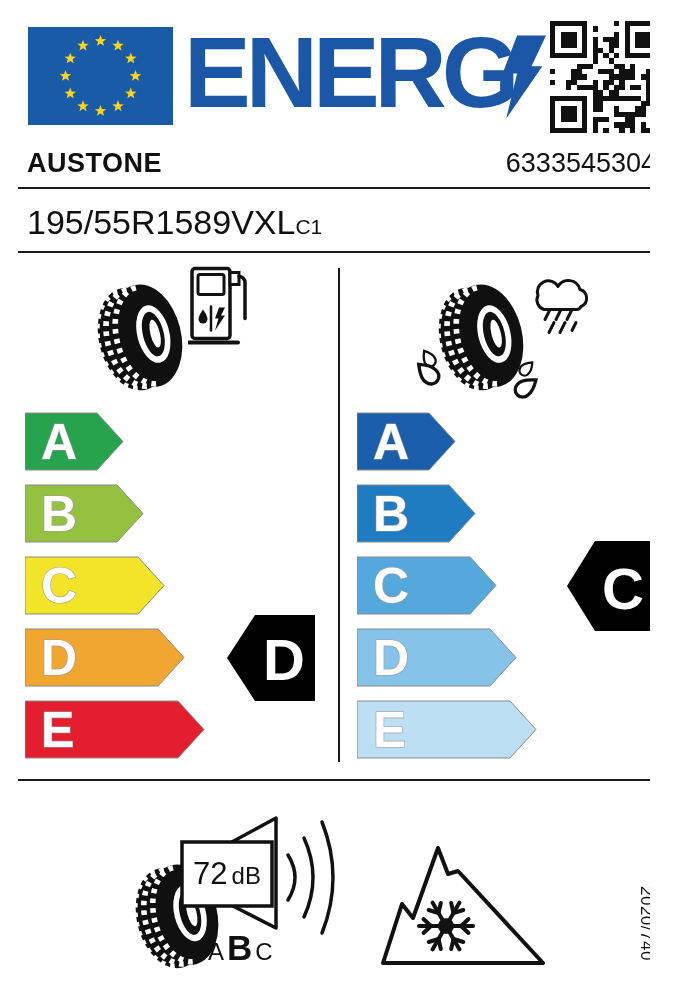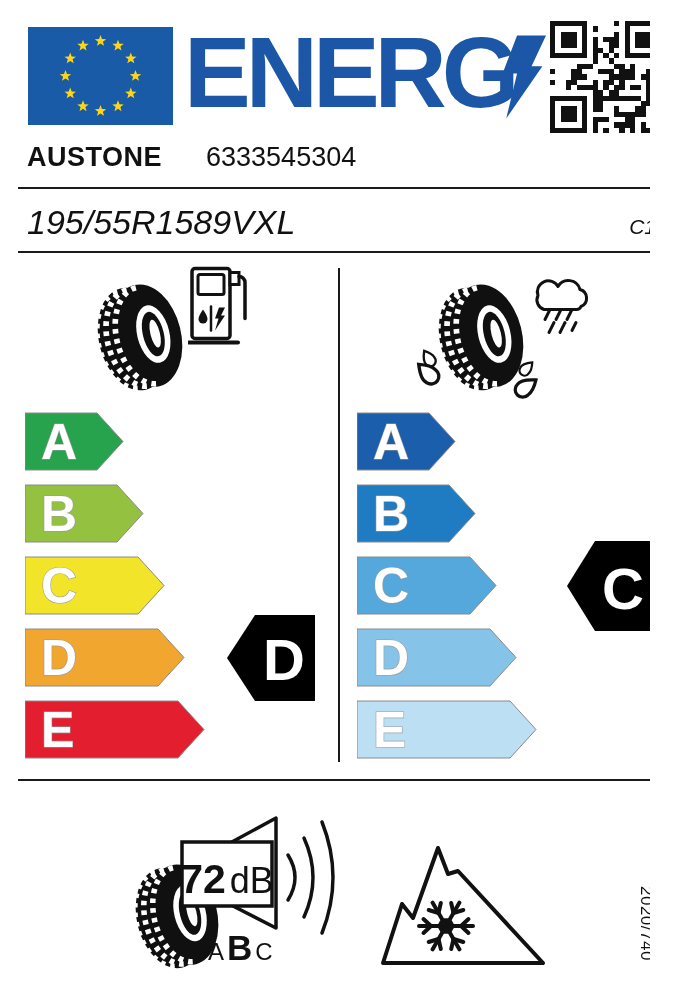--- a/index.html
+++ b/index.html
@@ -7,35 +7,35 @@
     position:relative;width:650px;height:1000px;background:#fff;overflow:hidden;
     font-family:"Liberation Sans", sans-serif;color:#111;
   }
   .abs{position:absolute;}
   
   #logo-text{
     font-size:100px;font-weight:bold;letter-spacing:-5px;line-height:92px;
     transform:scaleX(0.93);transform-origin:left top;white-space:nowrap;
   }
   .hline{position:absolute;left:18px;width:646px;height:2px;background:#1a1a1a;}
-  #brand-row{left:27px;top:142px;width:629px;display:flex;align-items:baseline;gap:44px;}
+  #brand-row{left:27px;top:148px;width:629px;display:flex;justify-content:space-between;align-items:baseline;gap:44px;}
   #brand{font-size:27px;font-weight:bold;letter-spacing:0.5px;}
   #product-code{font-size:27px;}
-  #size-row{left:27px;top:203px;width:629px;display:flex;justify-content:space-between;align-items:baseline;font-style:italic;}
+  #size-row{left:27px;top:203px;width:629px;display:flex;align-items:baseline;}
   #tire-size{font-size:34px;}
   #tire-class{font-size:21px;}
   #divider{position:absolute;left:338px;top:268px;width:2px;height:494px;background:#1a1a1a;}
   
   .scale text{font-family:"Liberation Sans",sans-serif;font-size:50px;font-weight:bold;fill:#fff;
     stroke:#9b9b9b;stroke-width:1.2px;paint-order:stroke;}
   .badge text{font-family:"Liberation Sans",sans-serif;font-weight:bold;fill:#fff;text-anchor:middle;}
   
   #db-box-text{left:183px;top:856px;width:88px;display:flex;justify-content:center;align-items:baseline;gap:4px;}
-  #db-value{font-size:41px;font-weight:bold;}
-  #db-unit{font-size:36px;}
+  #db-value{font-size:31px;font-weight:normal;}
+  #db-unit{font-size:24px;}
   #noise-classes{left:208px;top:928px;display:flex;align-items:baseline;gap:3px;}
   #noise-a,#noise-c{font-size:24px;}
   #noise-b{font-size:35px;font-weight:bold;}
   
   #regulation{left:636px;top:886px;writing-mode:vertical-rl;font-size:17px;letter-spacing:0.5px;}
 </style>
 </head>
 <body>
 
 <svg width="0" height="0" style="position:absolute" aria-hidden="true">

